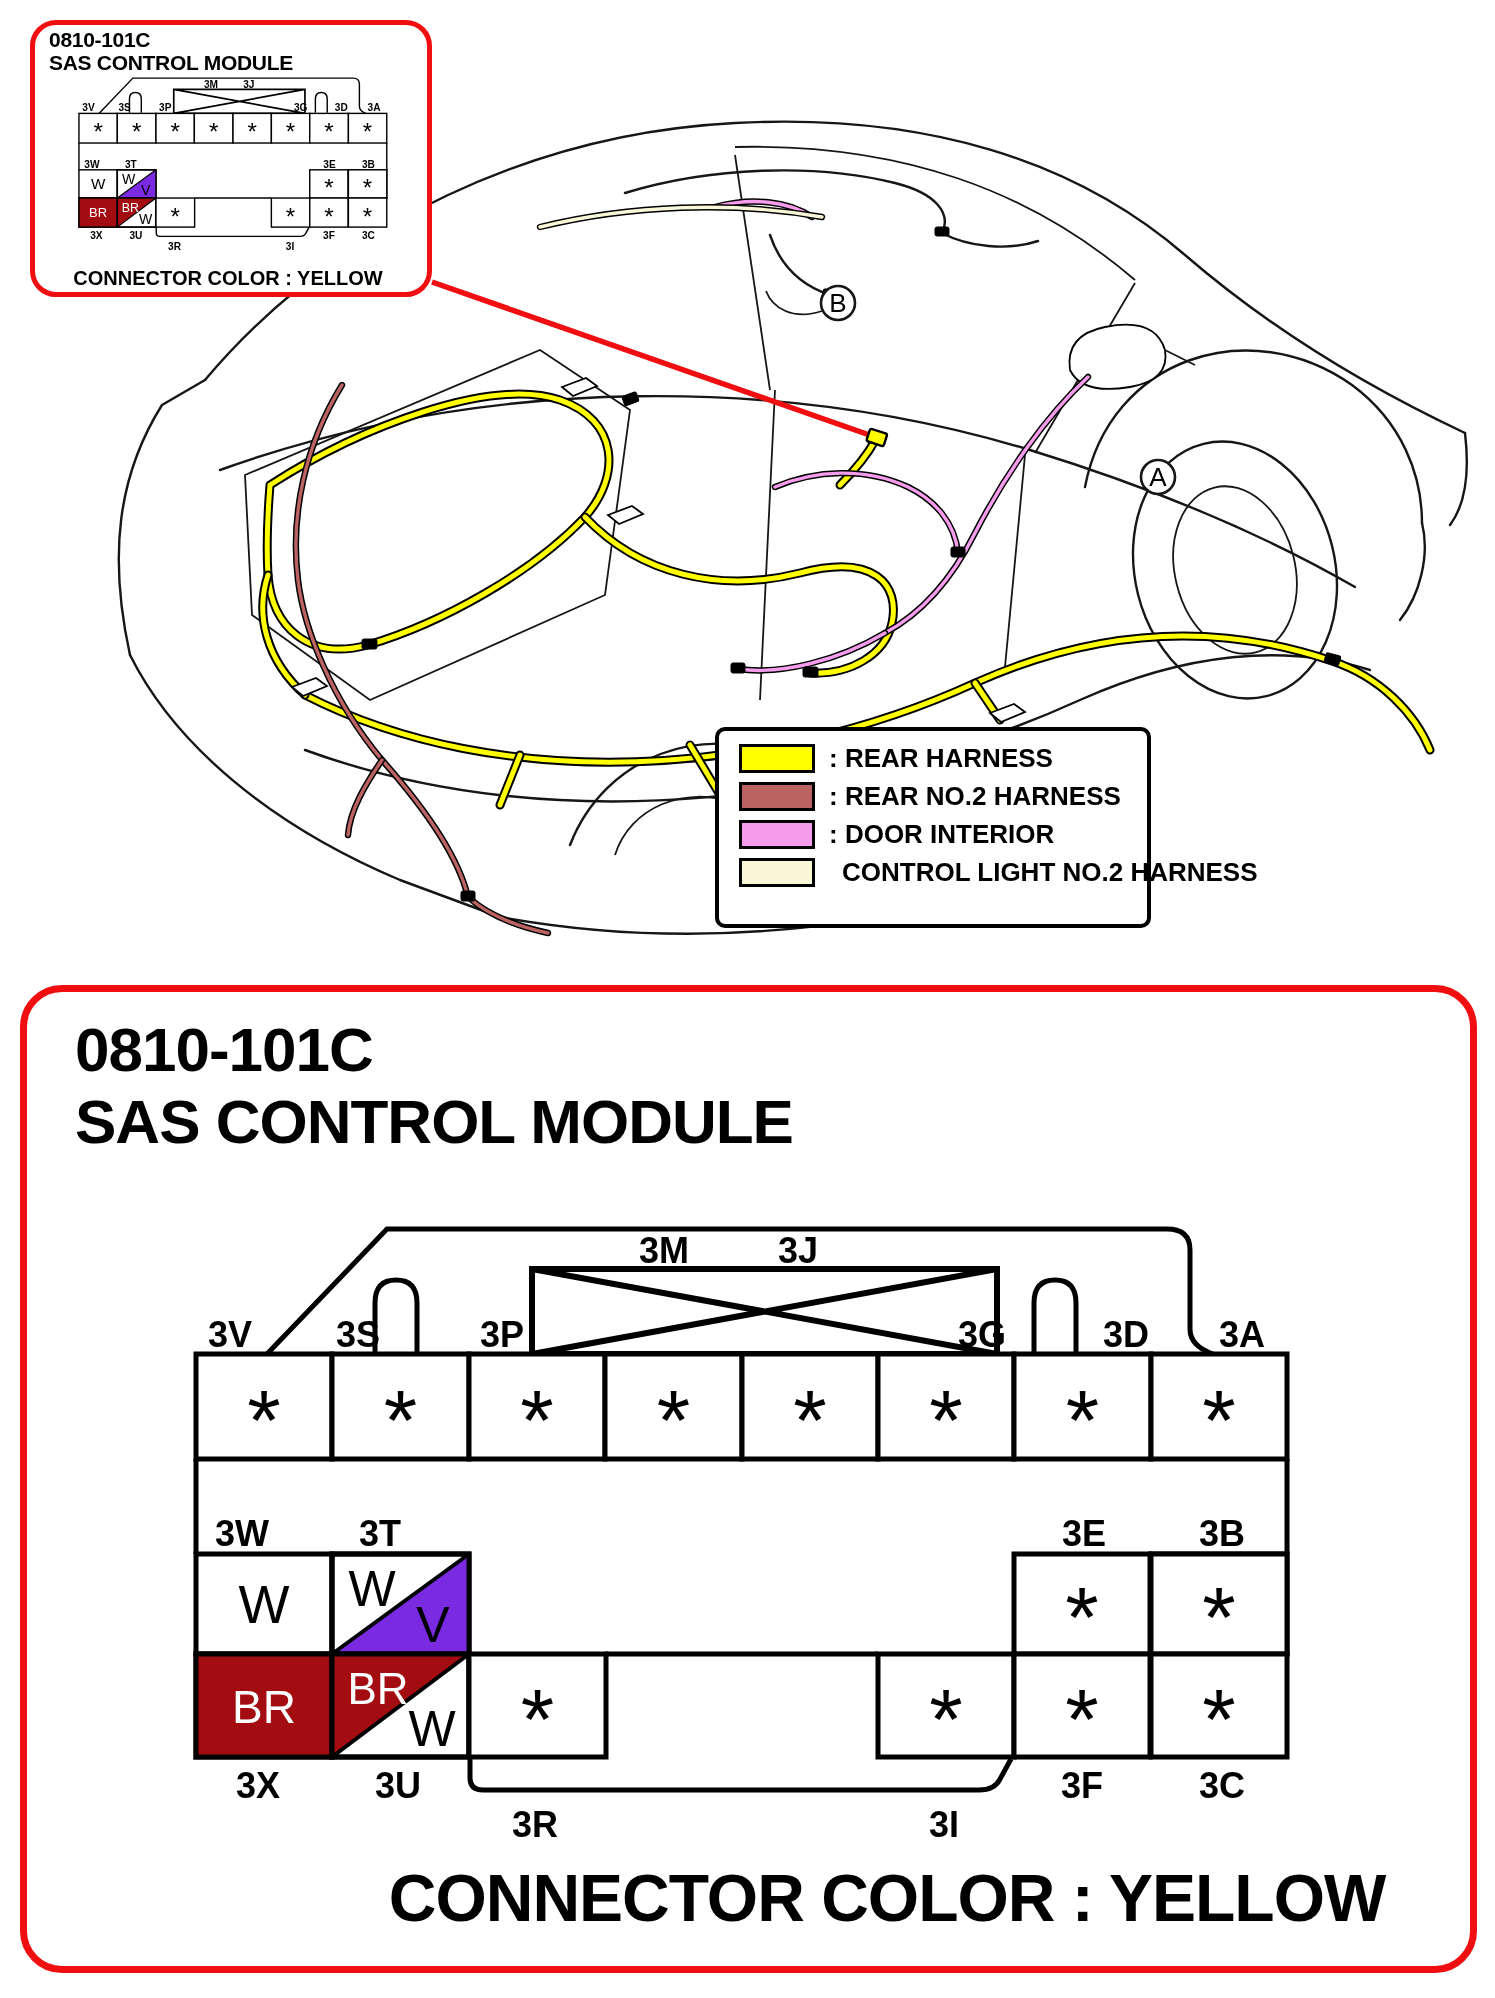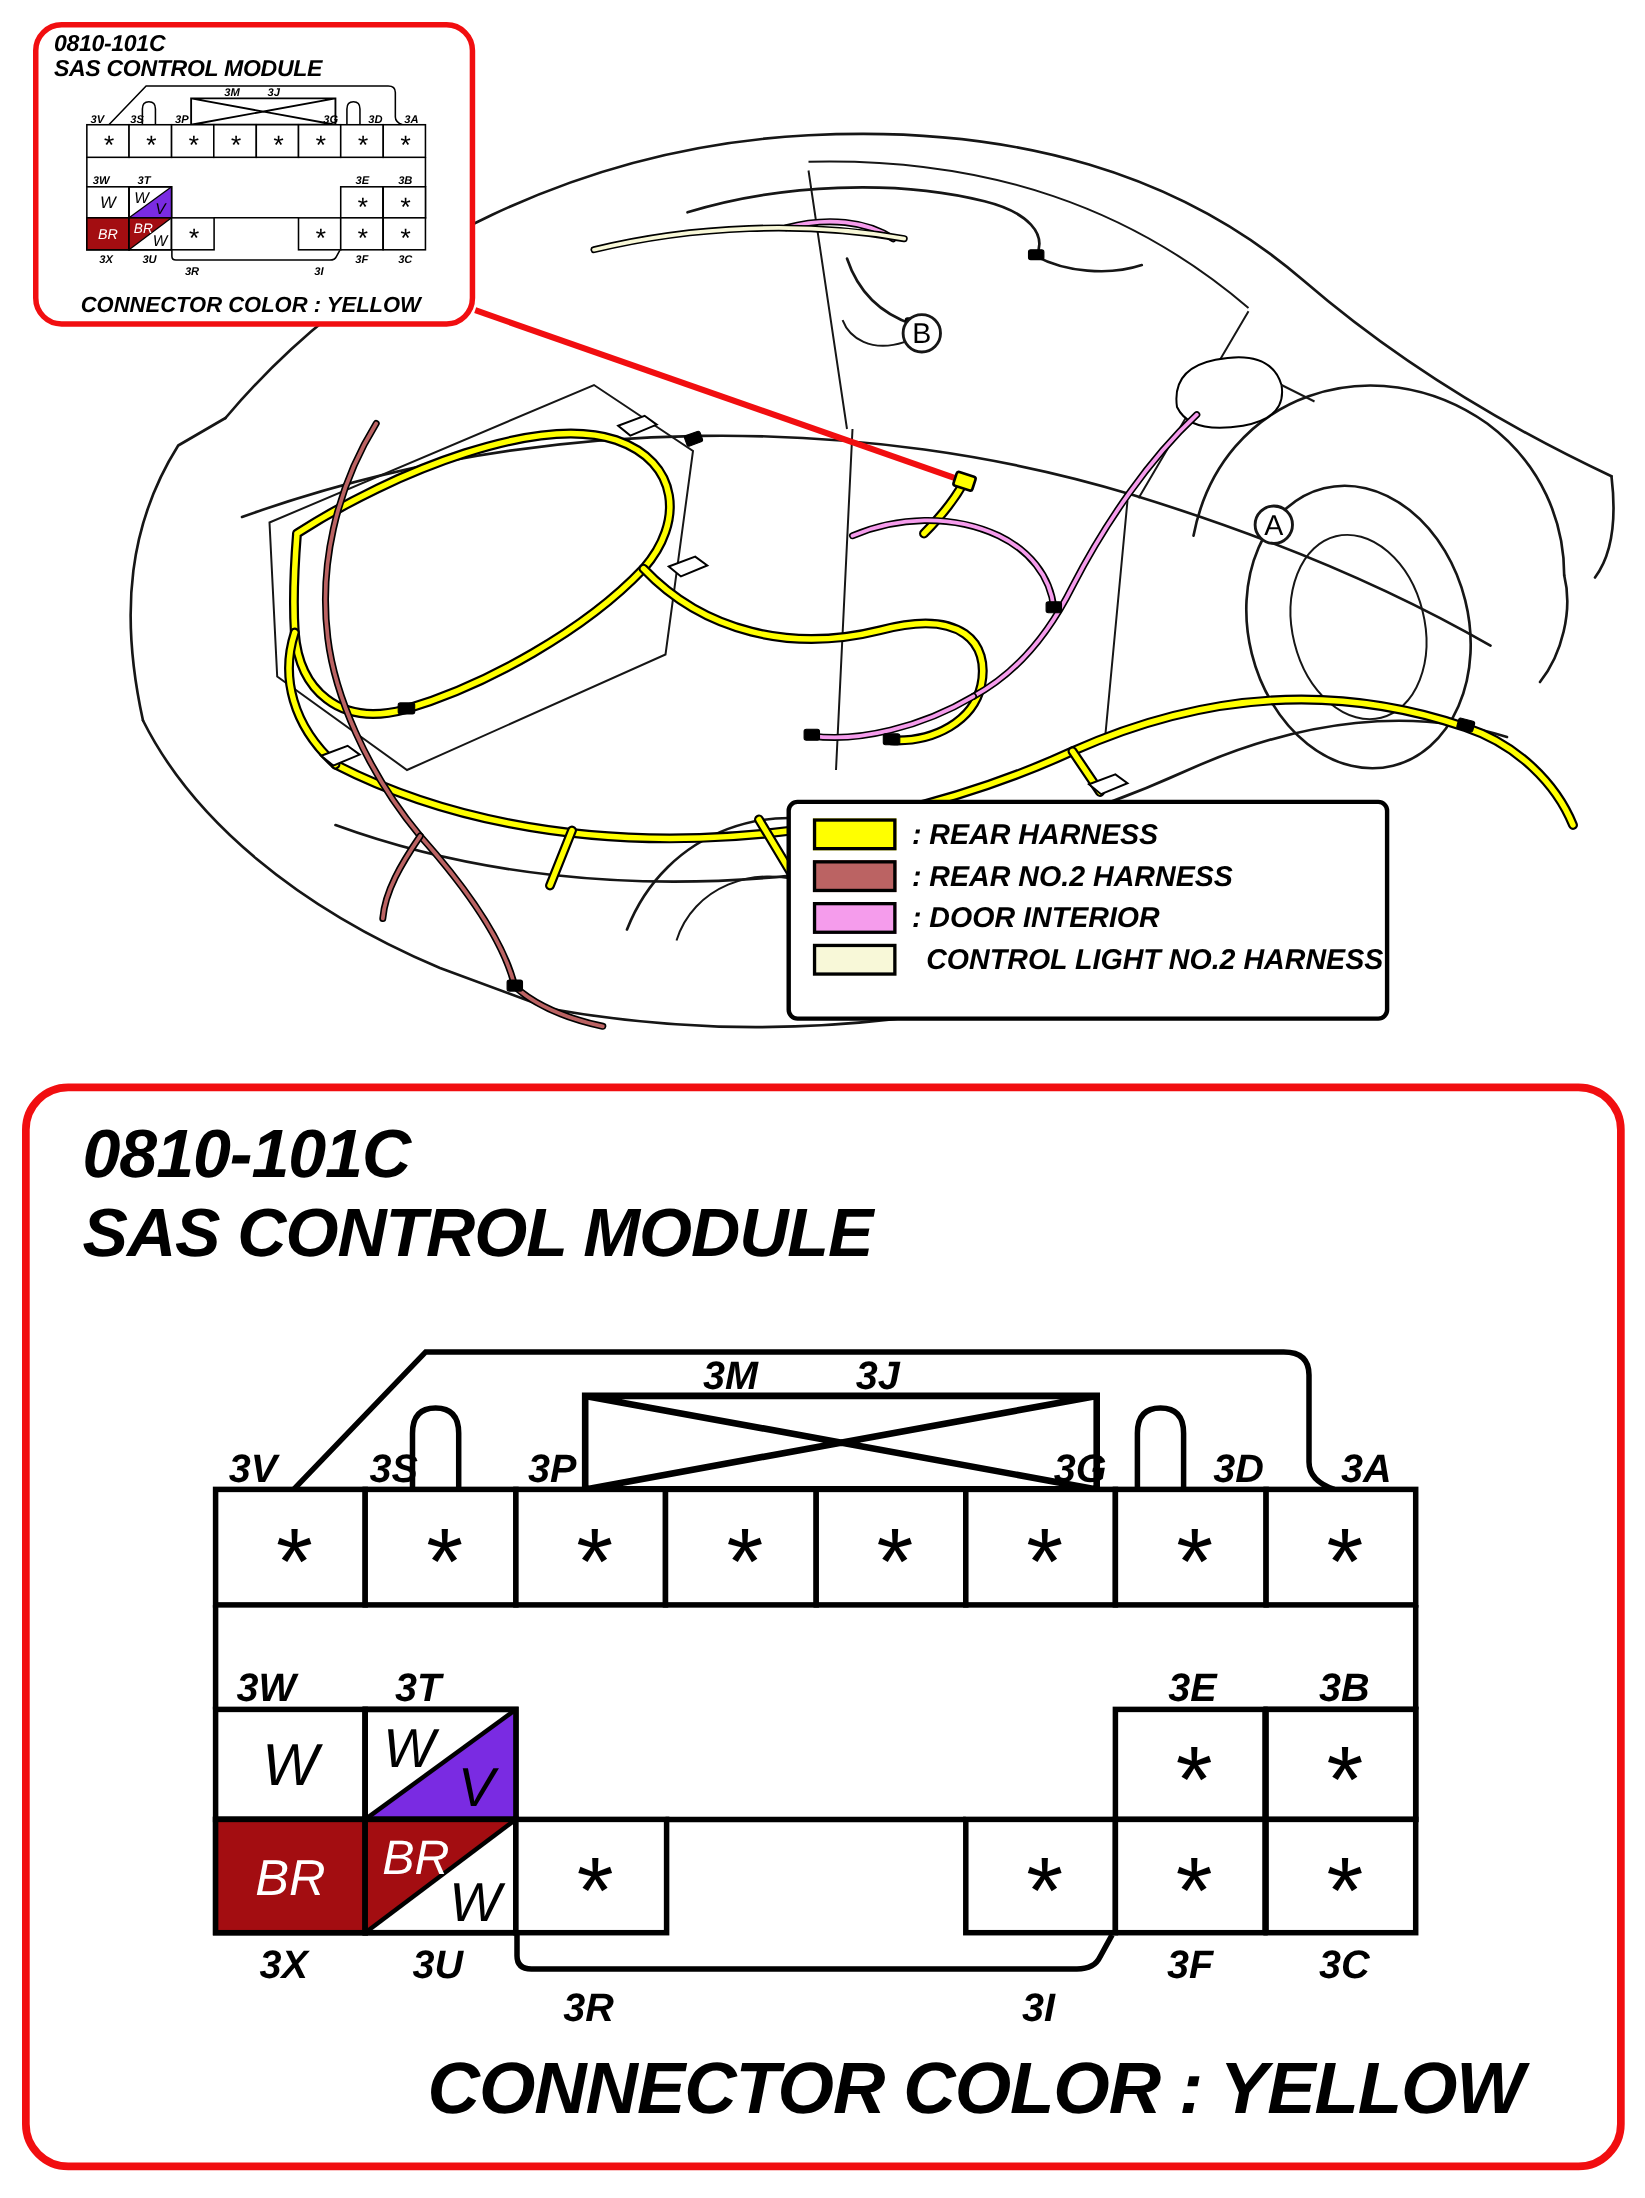--- a/index.html
+++ b/index.html
@@ -1,18 +1,18 @@
 <!DOCTYPE html>
 <html><head>
 <meta charset="utf-8">
 <style>
   html,body{margin:0;padding:0;}
   body{width:1495px;height:1998px;background:#fff;position:relative;
        font-family:"Liberation Sans", sans-serif;overflow:hidden;}
-  .abs{position:absolute;font-style:italic;}
+  .abs{position:absolute;}
 
   
   #car-svg{position:absolute;left:70px;top:55px;z-index:1;}
   .car-line{stroke:#161616;stroke-width:2.4;fill:none;stroke-linejoin:round;stroke-linecap:round;}
   .car-thin{stroke:#161616;stroke-width:1.8;fill:none;}
   .wire-casing{stroke:#000;stroke-width:9;fill:none;stroke-linecap:round;}
   .wire-core{stroke-width:5;fill:none;stroke-linecap:round;stroke:#ff0;}
   .wire-casing-thin{stroke:#000;stroke-width:6.4;fill:none;stroke-linecap:round;}
   .wire-core-thin{stroke-width:3.4;fill:none;stroke-linecap:round;}
   .blob{fill:#000;stroke:#000;}
@@ -24,21 +24,21 @@
   
   .inset-box{left:30px;top:20px;width:402px;height:277px;border:5px solid #F10E10;
              border-radius:26px;background:#fff;box-sizing:border-box;z-index:3;}
   .inset-title{position:absolute;left:14px;top:3px;font-size:21px;font-weight:bold;
                line-height:23px;color:#000;letter-spacing:-0.3px;}
   #connector-mini{position:absolute;left:40px;top:50px;}
   .inset-note{position:absolute;left:0;right:6px;top:242px;text-align:center;
               font-size:20px;font-weight:bold;white-space:nowrap;color:#000;}
 
   
-  .legend{left:715px;top:727px;width:548px;height:201px;border:4px solid #000;
+  .legend{left:715px;top:727px;width:436px;height:201px;border:4px solid #000;
           border-radius:10px;background:#fff;box-sizing:border-box;z-index:2;
           padding:13px 0 0 20px;}
   .lrow{display:flex;align-items:flex-start;margin-bottom:9px;}
   .swatch{width:70px;height:23px;border:3px solid #000;flex:0 0 auto;margin-right:14px;}
   .ltxt{font-size:26px;font-weight:bold;line-height:29px;color:#000;white-space:nowrap;}
   .ltxt .line2{padding-left:13px;}
 
   
   .big-panel{left:20px;top:985px;width:1457px;height:988px;border:7px solid #F10E10;
              border-radius:42px;background:#fff;box-sizing:border-box;z-index:2;}

